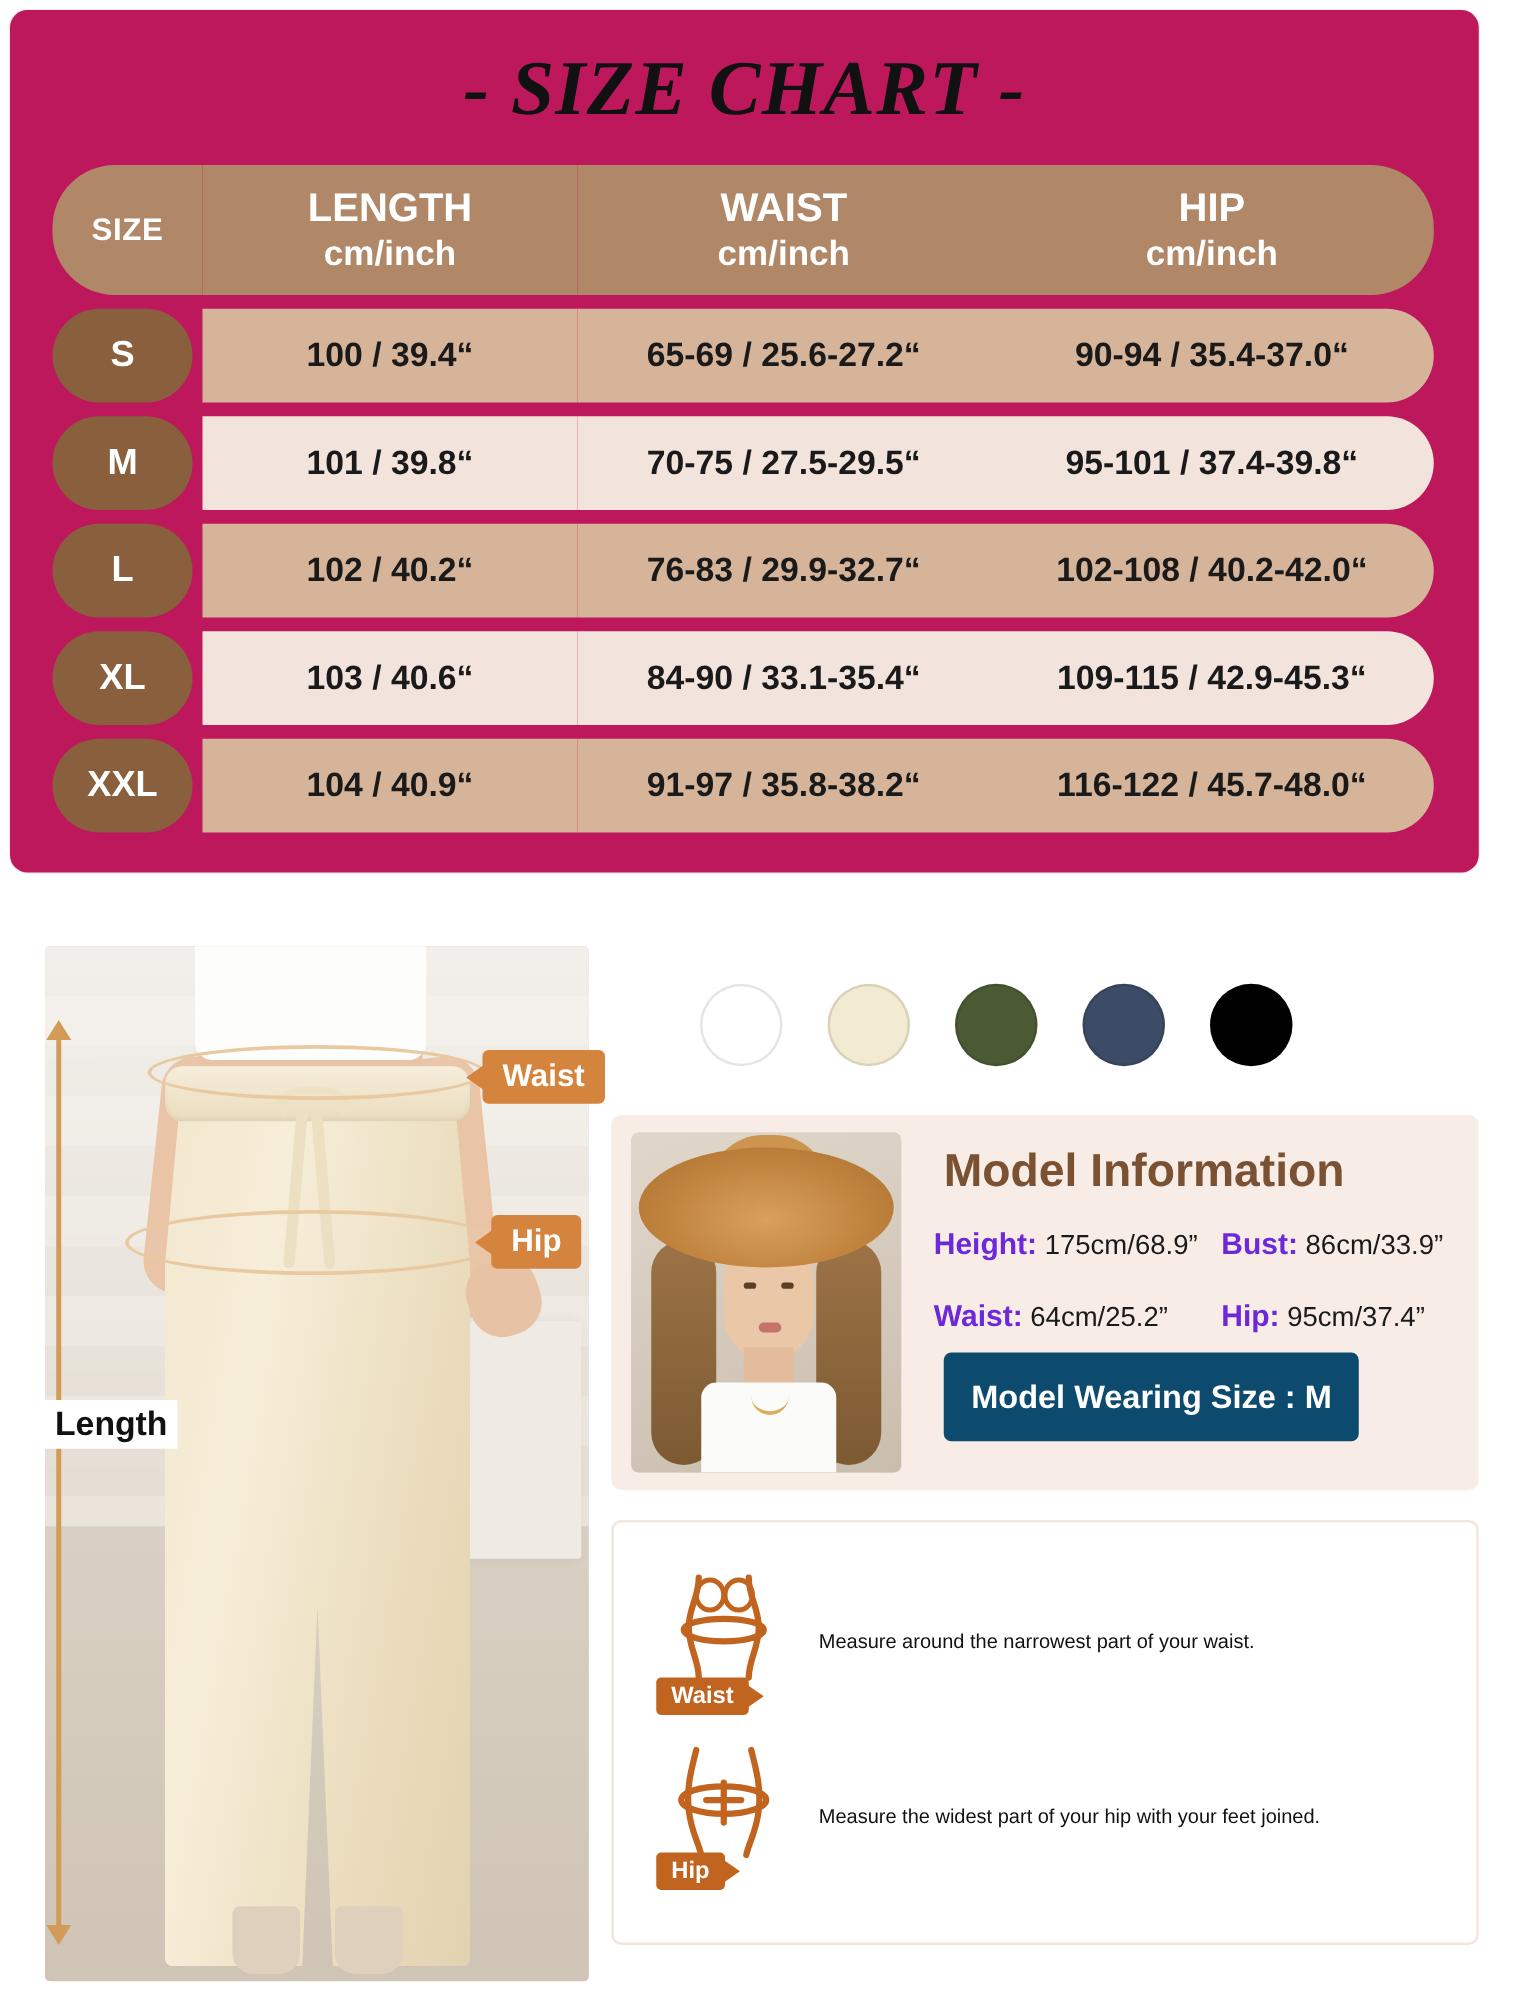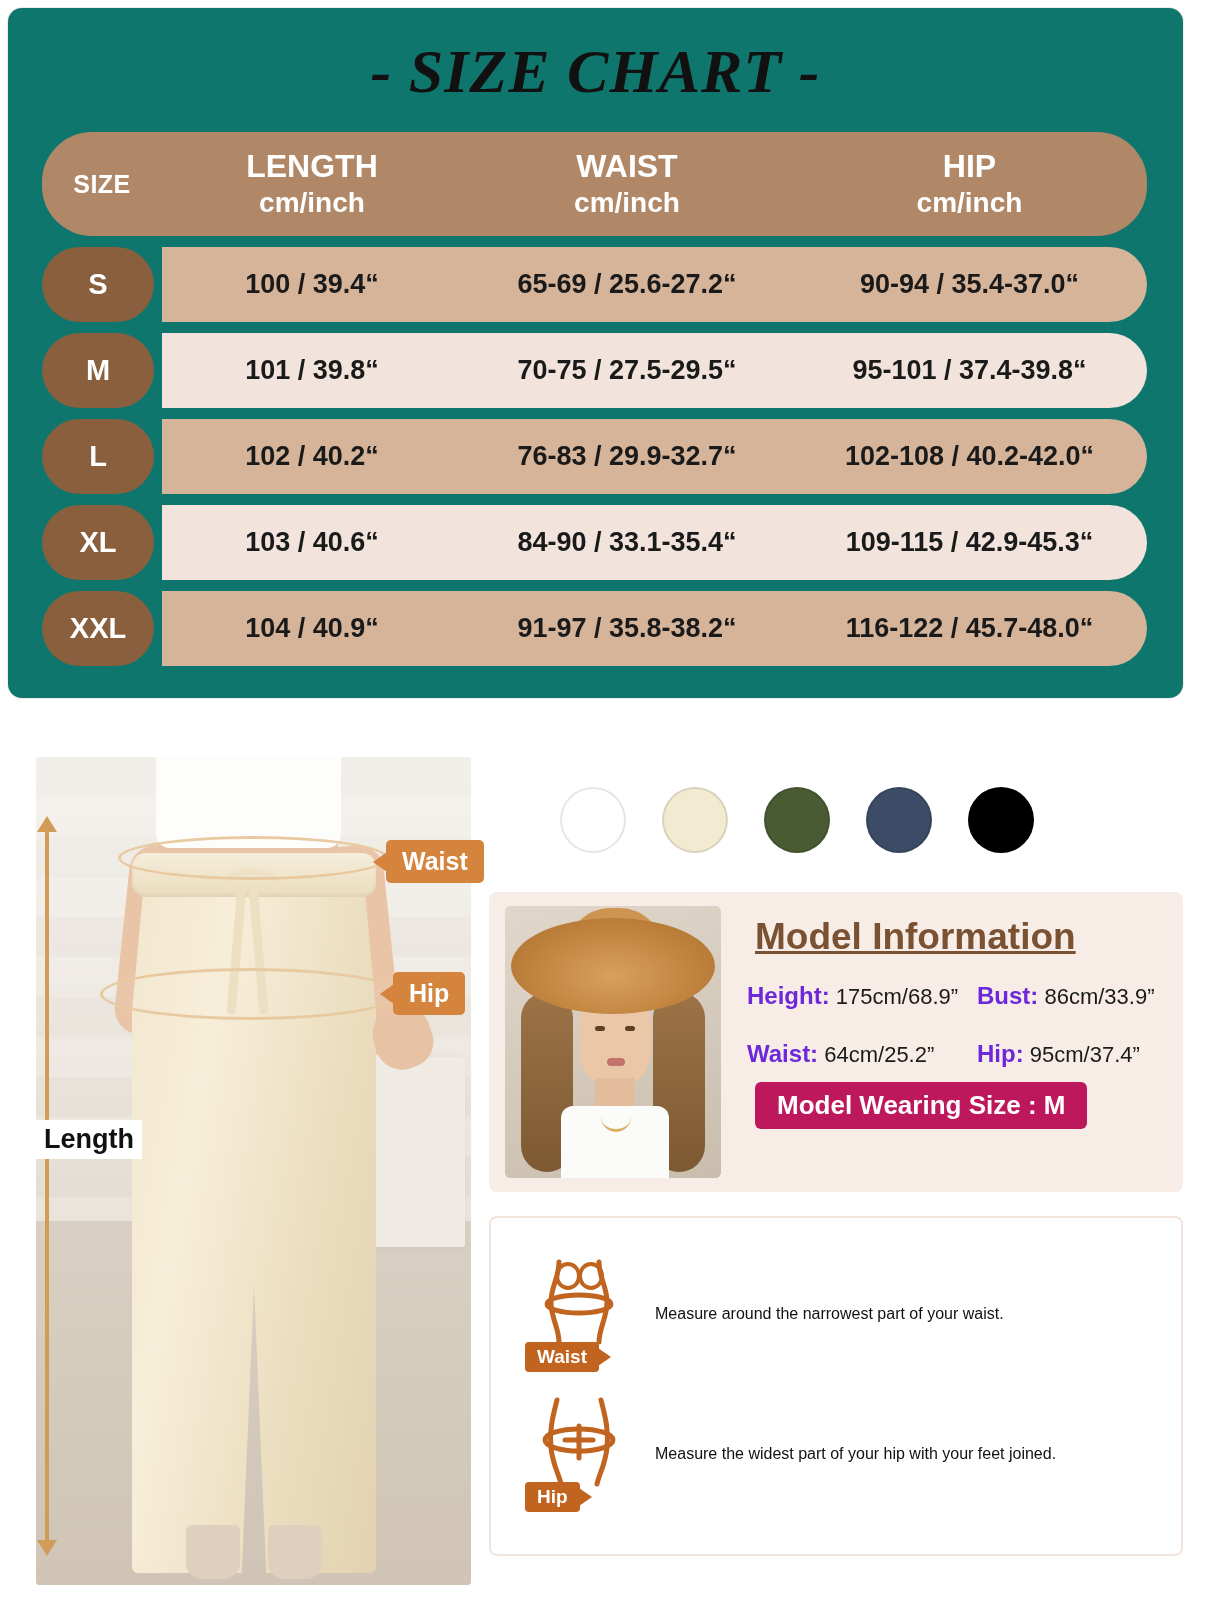--- a/index.html
+++ b/index.html
@@ -9,21 +9,21 @@
     font-family: "Liberation Sans", sans-serif;
     overflow: hidden;
   }
   .page { position: relative; width: 1231px; height: 1600px; background:#fff; }
 
   
   .chart-card {
     position: absolute;
     left: 8px; top: 8px;
     width: 1175px; height: 690px;
-    background: #0f766e;
+    background: #be185d;
     border-radius: 14px;
     box-shadow: 0 0 0 1px #f0ece8;
     padding: 16px 34px 0 34px;
   }
   .chart-title {
     text-align: center;
     font-family: "Liberation Serif", serif;
     font-weight: bold;
     font-style: italic;
     font-size: 62px;
@@ -266,36 +266,36 @@
   .mp-eye-l, .mp-eye-r { position:absolute; top: 34px; width:10px; height:5px; background:#5b4027; border-radius:3px; }
   .mp-eye-l { left: 16px; }
   .mp-eye-r { right: 16px; }
   .mp-lips { position:absolute; left: 28px; top: 66px; width: 18px; height: 8px; background:#c4736a; border-radius: 9px; }
   .mp-neck { position:absolute; left: 90px; top: 172px; width: 40px; height: 34px; background:#e3bd9b; }
   .mp-top  { position:absolute; left: 56px; top: 200px; width: 108px; height: 72px; background:#fbfbf9; border-radius: 12px 12px 0 0; }
   .mp-neckl { position:absolute; left: 96px; top: 196px; width: 30px; height: 30px; border-bottom: 3px solid #d9ae5e; border-radius: 0 0 20px 20px; }
 
   .model-title {
     position: absolute; left: 266px; top: 24px;
-    font-size: 37px; font-weight: bold; color: #7a5132; text-decoration: underline;
+    font-size: 37px; font-weight: bold; color: #7a5132;
   }
   .model-grid {
     position: absolute; left: 258px; top: 90px;
     width: 420px;
     display: grid;
     grid-template-columns: 230px 190px;
     row-gap: 30px;
     font-size: 22px; color: #1a1a1a;
   }
   .model-grid b { font-size: 24px; color: #6d28d9; text-align: center; }
   .wearing {
     position: absolute; left: 266px; top: 190px;
-    background: #be185d; color: #fff;
+    background: #0c4a6e; color: #fff;
     border-radius: 6px;
-    padding: 8px 22px;
+    padding: 20px 22px;
     font-size: 26px; font-weight: bold;
   }
 
   
   .tips-card {
     position: absolute;
     left: 489px; top: 1216px;
     width: 694px; height: 340px;
     background: #ffffff;
     border: 2px solid #f1e5dd;

